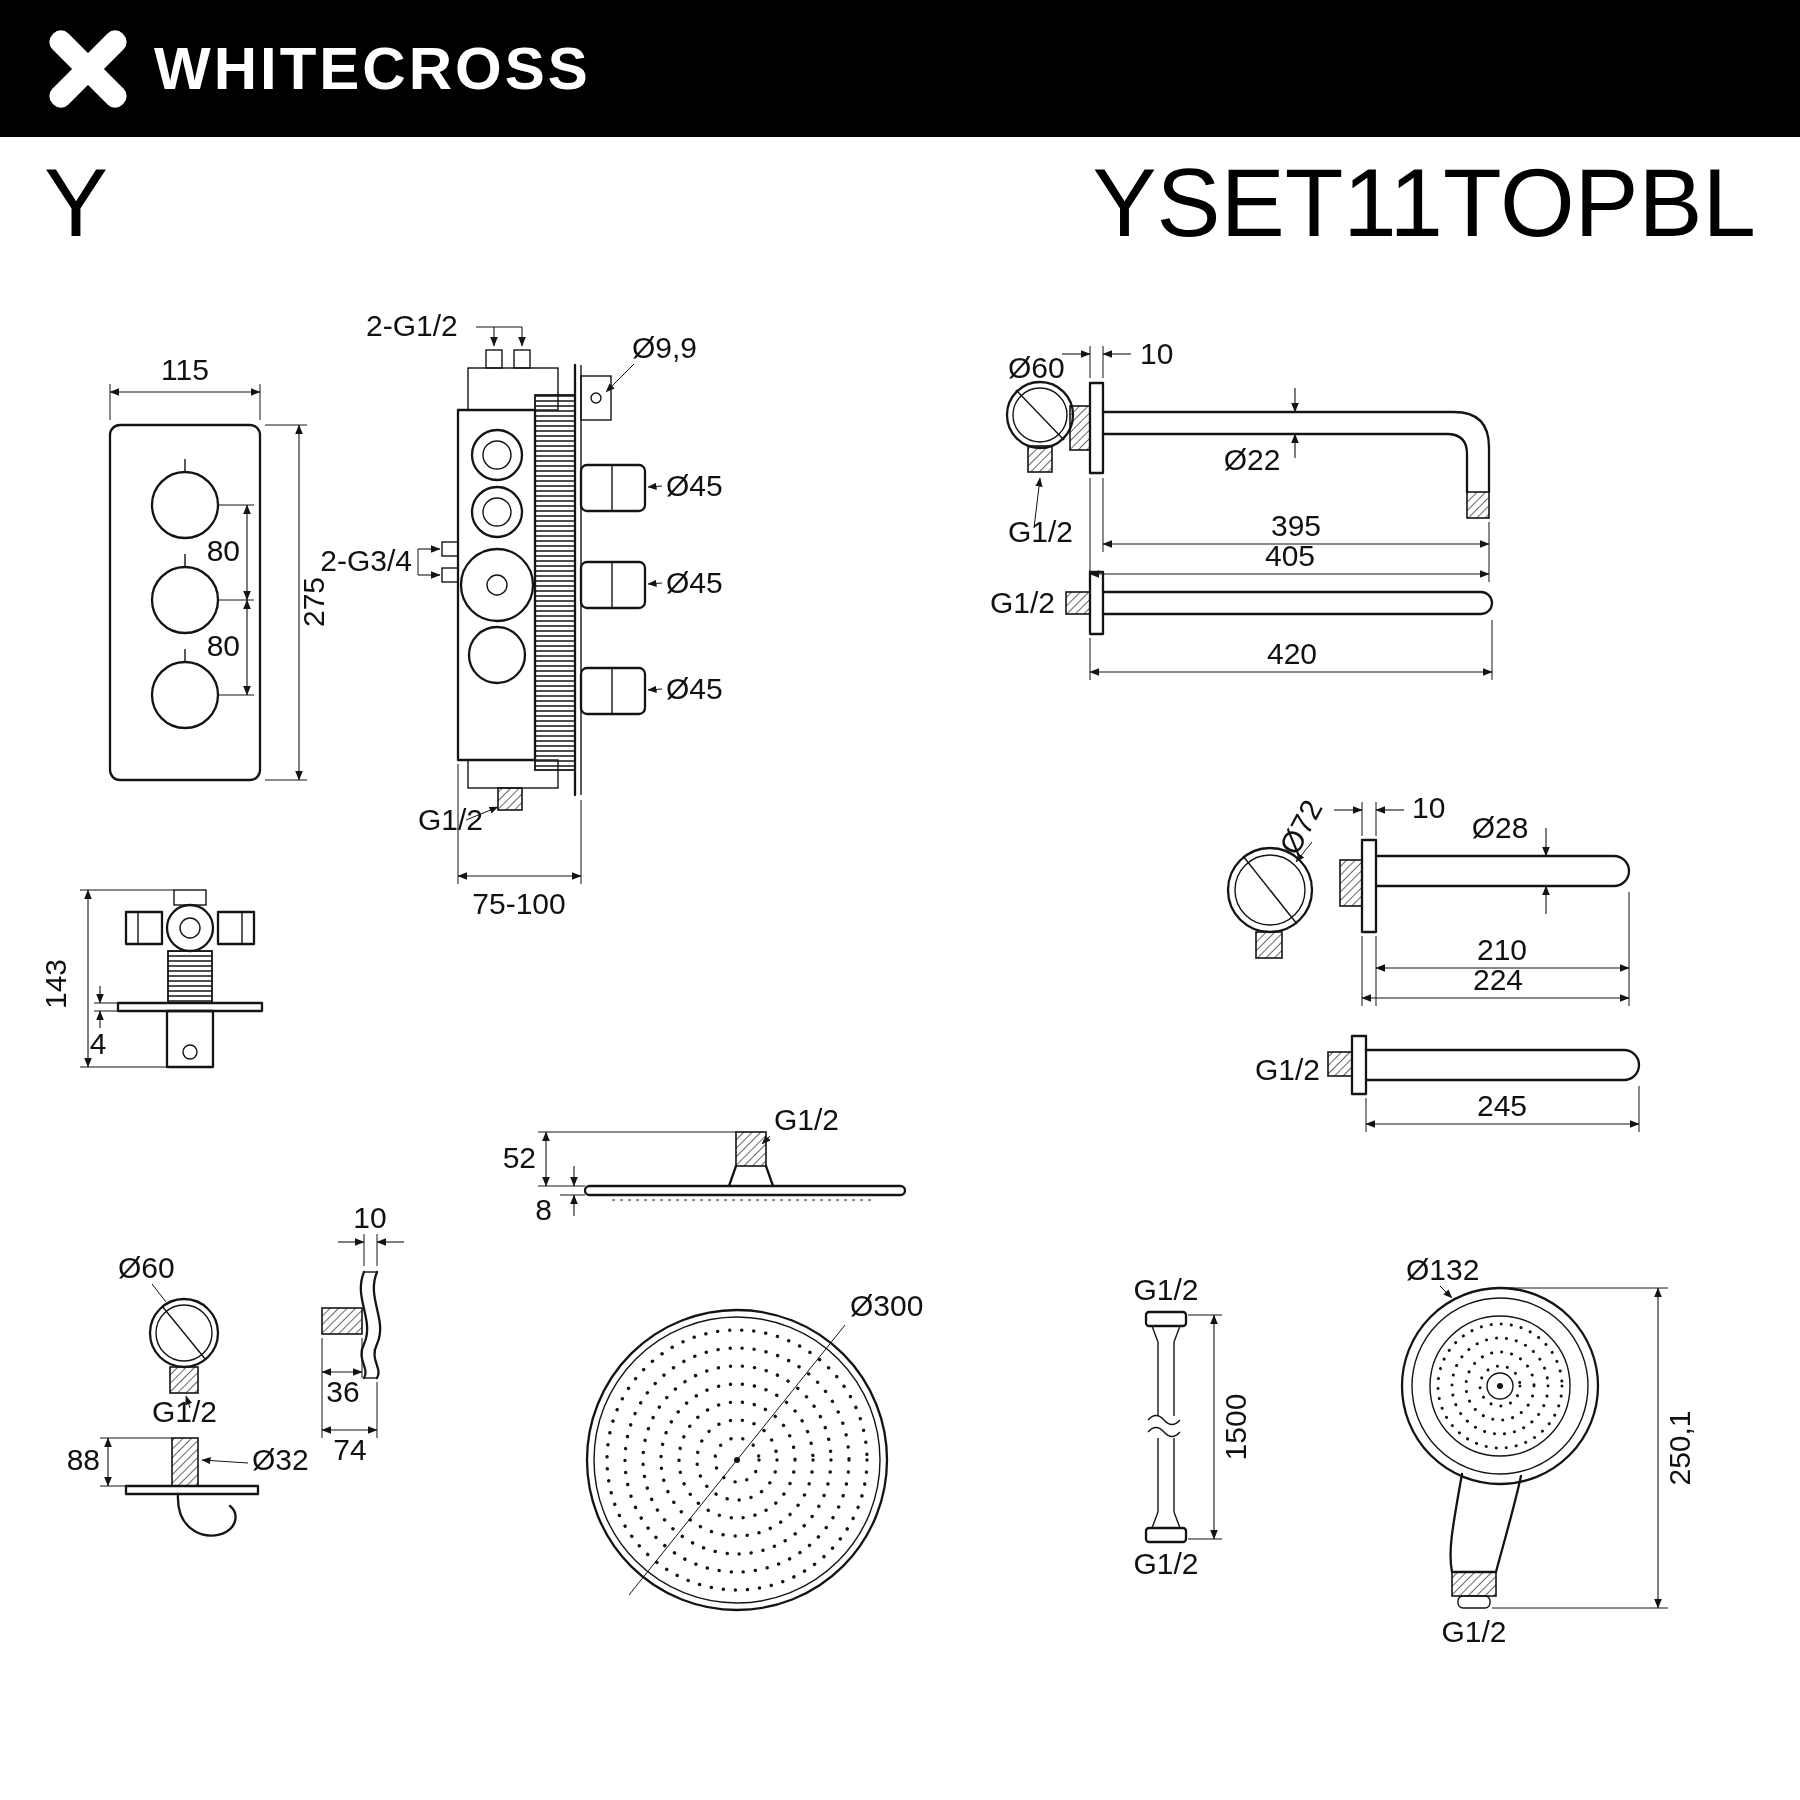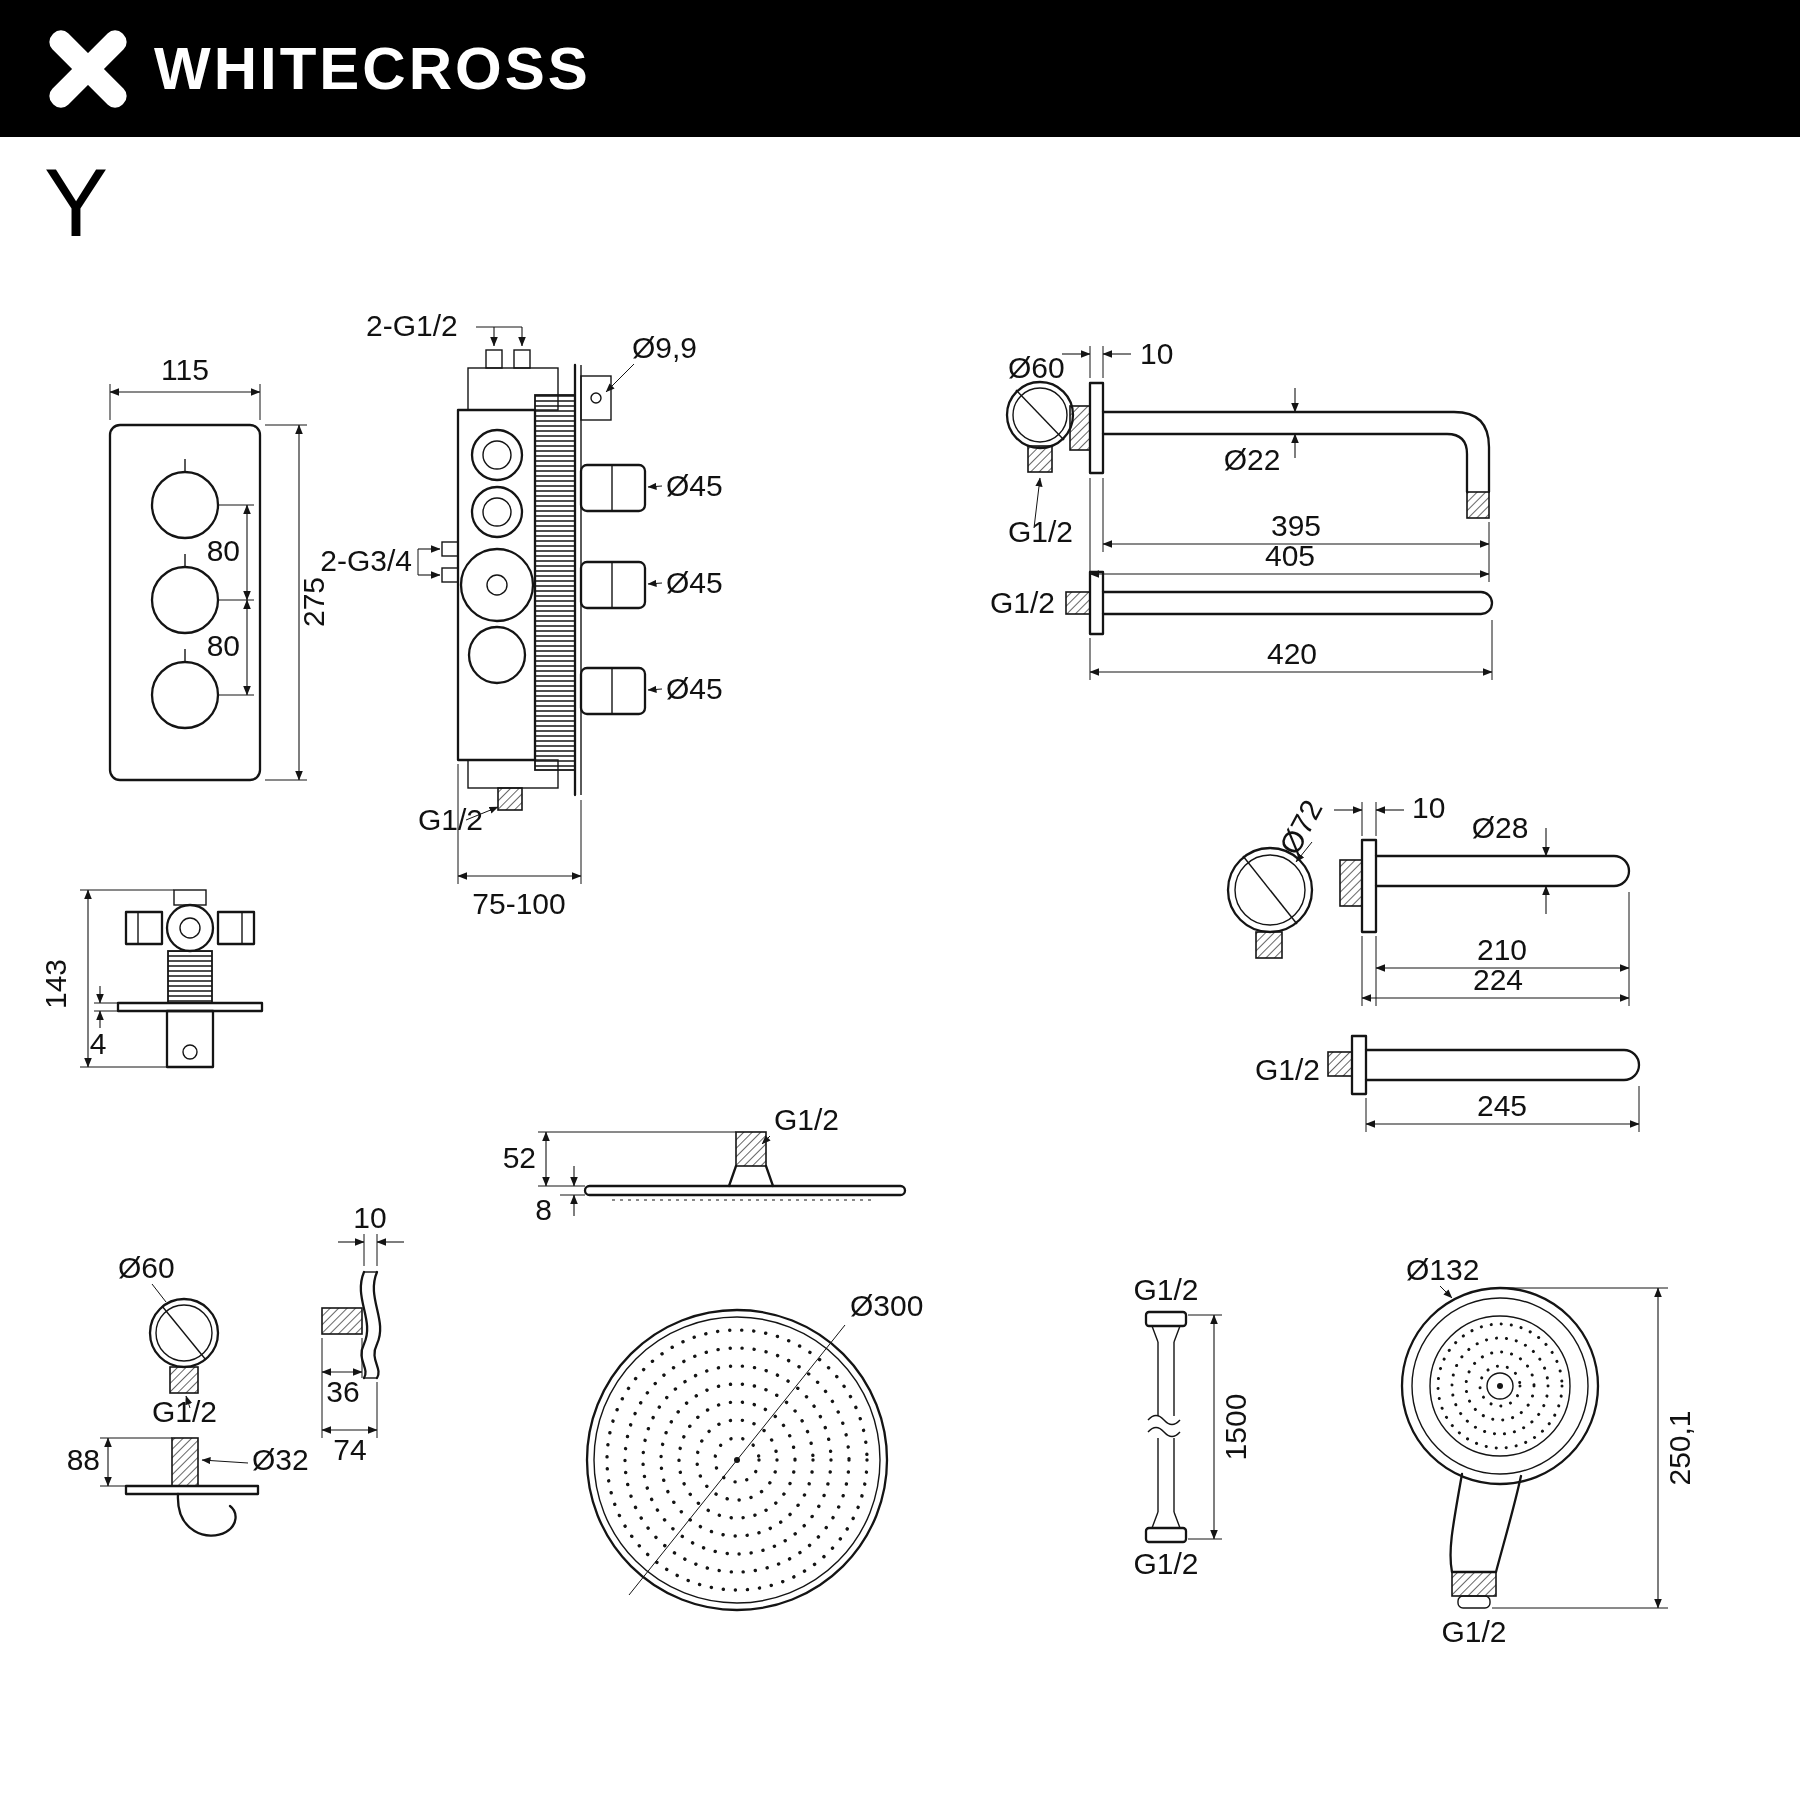--- a/index.html
+++ b/index.html
@@ -33,20 +33,21 @@
       <g fill="#ffffff" transform="rotate(45 45 45)">
         <rect x="33" y="-8" width="24" height="106" rx="11"></rect>
         <rect x="-8" y="33" width="106" height="24" rx="11"></rect>
       </g>
     </svg>
     <div class="brand">WHITECROSS</div>
   </header>
 
   <div class="titles">
     <div class="series">Y</div>
+    <div class="model">YSET11TOPBL</div>
   </div>
 
   <svg class="draw" viewBox="0 0 1800 1520">
     <defs>
       <marker id="mA" viewBox="0 0 10 10" refX="9.5" refY="5" markerWidth="9" markerHeight="9" orient="auto">
         <path d="M0,1 L10,5 L0,9 z" fill="#141414"></path>
       </marker>
       <marker id="mB" viewBox="0 0 10 10" refX="9.5" refY="5" markerWidth="9" markerHeight="9" orient="auto-start-reverse">
         <path d="M0,1 L10,5 L0,9 z" fill="#141414"></path>
       </marker>

